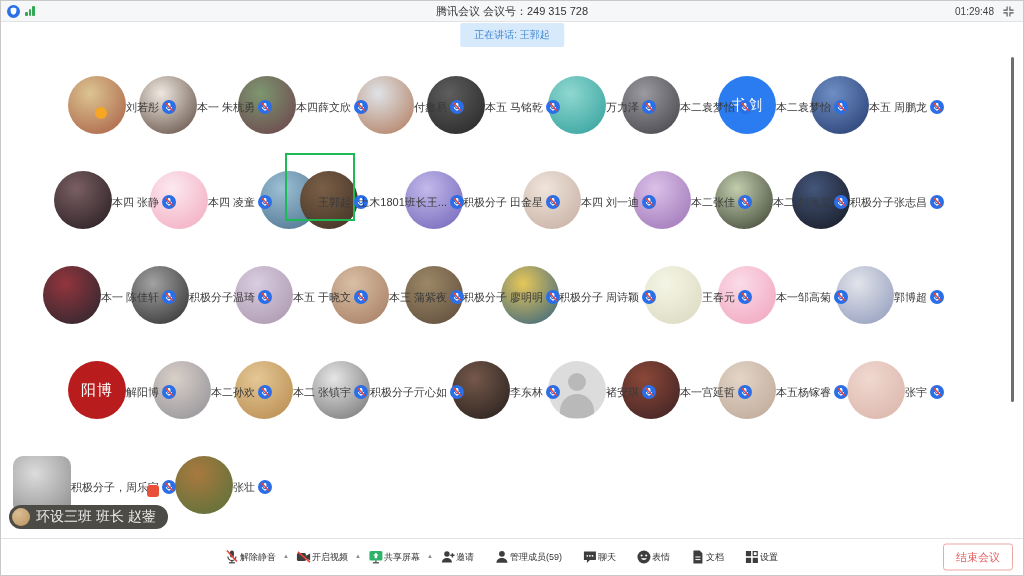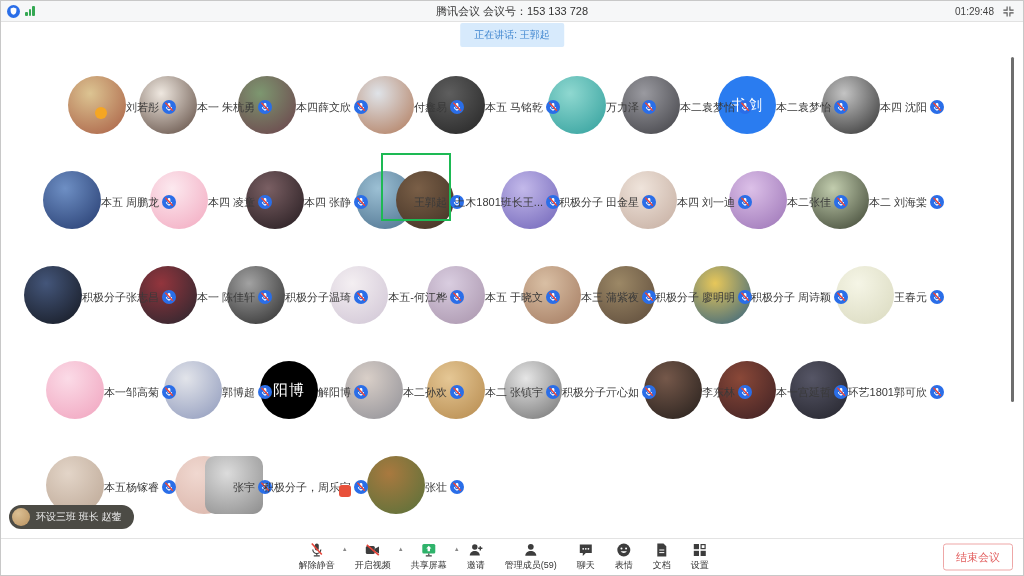--- a/index.html
+++ b/index.html
@@ -38,26 +38,26 @@
   .badge { display:none; position:absolute; width:12px; height:12px; border-radius:50%; z-index:3; }
   .cell.badge-orange .badge { display:block; background:#f5a623; left:15px; top:54px; }
   .cell.badge-red .badge { display:block; background:#e8503a; right:17px; top:52px; border-radius:3px; }
 
   
   .scrollbar { position:absolute; right:9px; top:56px; width:3px; height:345px; background:#6e6e6e; border-radius:2px; }
 
   
   .tooltip { position:absolute; left:8px; top:504px; height:24px; background:#4c4b45; border-radius:13px; display:flex; align-items:center; gap:6px; padding:2px 12px 2px 3px; z-index:6; }
   .tooltip .tavatar { width:18px; height:18px; border-radius:50%; background:radial-gradient(circle at 35% 30%, #dbbf93, #b99260); }
-  .tooltip .ttext { color:#ececec; font-size:10px; white-space:nowrap; }
+  .tooltip .ttext { color:#ececec; font-size:14px; white-space:nowrap; }
 
   
   .toolbar { position:absolute; bottom:0; left:0; width:100%; height:37px; background:#fff; border-top:1px solid #e3e3e3; display:flex; align-items:center; }
   .titems { position:absolute; left:50%; transform:translateX(-52%); display:flex; align-items:flex-end; gap:20px; }
-  .titem { position:relative; display:flex; flex-direction:column; align-items:center; width:max-content; cursor:pointer; }
+  .titem { position:relative; display:flex; align-items:center; width:max-content; cursor:pointer; }
   .ticon { height:16px; display:flex; align-items:center; justify-content:center; }
   .ticon svg { width:16px; height:16px; display:block; }
   .tlabel { font-size:9px; color:#333; margin-top:1px; white-space:nowrap; }
   .caret { display:none; }
   .titem.has-caret .caret { display:block; position:absolute; right:-13px; top:4px; font-size:6px; color:#888; }
   .end-btn { position:absolute; right:10px; top:50%; transform:translateY(-50%); font-size:11px; color:#e25d5d; background:#fff; border:1px solid #eea7a7; border-radius:3px; padding:5px 12px; cursor:pointer; font-family:inherit; }
 </style>
 </head>
 <body>
 
@@ -68,21 +68,21 @@
           <circle cx="7" cy="7" r="7" fill="#2a6ee8"></circle>
           <path d="M7 2.8l3.1 1v2.6c0 2.1-1.35 3.5-3.1 4.1-1.75-.6-3.1-2-3.1-4.1V3.8z" fill="#fff"></path>
         </svg>
     </span>
     <span class="sigbars">
         <i></i>
         <i></i>
         <i></i>
       </span>
   </div>
-  <div class="tb-title">腾讯会议 会议号：153 133 728</div>
+  <div class="tb-title">腾讯会议 会议号：249 315 728</div>
   <div class="tb-right">
     <span class="tb-time">01:29:48</span>
     <span style="display:flex">
       <svg width="13" height="13" viewBox="0 0 14 14" fill="none" stroke="#555" stroke-width="1.2">
           <path d="M1.5 5.5h4v-4M12.5 5.5h-4v-4M1.5 8.5h4v4M12.5 8.5h-4v4"></path>
         </svg>
     </span>
   </div>
 </div>
 
@@ -242,39 +242,20 @@
             <circle cx="7" cy="7" r="7" fill="#2a6ee8"></circle>
             <rect x="5.6" y="3" width="2.8" height="5" rx="1.4" fill="#fff"></rect>
             <path d="M4.3 7a2.7 2.7 0 0 0 5.4 0" stroke="#fff" fill="none" stroke-width=".9"></path>
             <line x1="7" y1="9.8" x2="7" y2="11" stroke="#fff" stroke-width=".9"></line>
             <line class="slash" x1="3.4" y1="2.8" x2="10.8" y2="10.8" stroke="#e8453a" stroke-width="1.5"></line>
           </svg>
       </span>
     </div>
   </div>
 
-  <div class="cell">
-
-    <div class="avatar" style="background: radial-gradient(circle at 38% 30%, rgb(196, 196, 196), rgb(46, 46, 46));">
-        <span class="avatar-text"></span>
-      </div>
-
-    <div class="name-row">
-      <span class="pname">本四 沈阳</span>
-      <span class="mic">
-        <svg viewBox="0 0 14 14">
-            <circle cx="7" cy="7" r="7" fill="#2a6ee8"></circle>
-            <rect x="5.6" y="3" width="2.8" height="5" rx="1.4" fill="#fff"></rect>
-            <path d="M4.3 7a2.7 2.7 0 0 0 5.4 0" stroke="#fff" fill="none" stroke-width=".9"></path>
-            <line x1="7" y1="9.8" x2="7" y2="11" stroke="#fff" stroke-width=".9"></line>
-            <line class="slash" x1="3.4" y1="2.8" x2="10.8" y2="10.8" stroke="#e8453a" stroke-width="1.5"></line>
-          </svg>
-      </span>
-    </div>
-  </div>
 
 
   <div class="cell">
 
     <div class="avatar" style="background: radial-gradient(circle at 38% 30%, rgb(110, 143, 196), rgb(36, 58, 110));">
         <span class="avatar-text"></span>
       </div>
 
     <div class="name-row">
       <span class="pname">本五 周鹏龙</span>
@@ -285,46 +266,46 @@
             <path d="M4.3 7a2.7 2.7 0 0 0 5.4 0" stroke="#fff" fill="none" stroke-width=".9"></path>
             <line x1="7" y1="9.8" x2="7" y2="11" stroke="#fff" stroke-width=".9"></line>
             <line class="slash" x1="3.4" y1="2.8" x2="10.8" y2="10.8" stroke="#e8453a" stroke-width="1.5"></line>
           </svg>
       </span>
     </div>
   </div>
 
   <div class="cell">
 
+    <div class="avatar" style="background: radial-gradient(circle at 38% 30%, rgb(122, 95, 99), rgb(35, 26, 30));">
+        <span class="avatar-text"></span>
+      </div>
+
+    <div class="name-row">
+      <span class="pname">本四 张静</span>
+      <span class="mic">
+        <svg viewBox="0 0 14 14">
+            <circle cx="7" cy="7" r="7" fill="#2a6ee8"></circle>
+            <rect x="5.6" y="3" width="2.8" height="5" rx="1.4" fill="#fff"></rect>
+            <path d="M4.3 7a2.7 2.7 0 0 0 5.4 0" stroke="#fff" fill="none" stroke-width=".9"></path>
+            <line x1="7" y1="9.8" x2="7" y2="11" stroke="#fff" stroke-width=".9"></line>
+            <line class="slash" x1="3.4" y1="2.8" x2="10.8" y2="10.8" stroke="#e8453a" stroke-width="1.5"></line>
+          </svg>
+      </span>
+    </div>
+  </div>
+
+  <div class="cell">
+
     <div class="avatar" style="background: radial-gradient(circle at 38% 30%, rgb(252, 233, 239), rgb(242, 168, 191));">
         <span class="avatar-text"></span>
       </div>
 
     <div class="name-row">
       <span class="pname">本四 凌童</span>
-      <span class="mic">
-        <svg viewBox="0 0 14 14">
-            <circle cx="7" cy="7" r="7" fill="#2a6ee8"></circle>
-            <rect x="5.6" y="3" width="2.8" height="5" rx="1.4" fill="#fff"></rect>
-            <path d="M4.3 7a2.7 2.7 0 0 0 5.4 0" stroke="#fff" fill="none" stroke-width=".9"></path>
-            <line x1="7" y1="9.8" x2="7" y2="11" stroke="#fff" stroke-width=".9"></line>
-            <line class="slash" x1="3.4" y1="2.8" x2="10.8" y2="10.8" stroke="#e8453a" stroke-width="1.5"></line>
-          </svg>
-      </span>
-    </div>
-  </div>
-
-  <div class="cell">
-
-    <div class="avatar" style="background: radial-gradient(circle at 38% 30%, rgb(122, 95, 99), rgb(35, 26, 30));">
-        <span class="avatar-text"></span>
-      </div>
-
-    <div class="name-row">
-      <span class="pname">本四 张静</span>
       <span class="mic">
         <svg viewBox="0 0 14 14">
             <circle cx="7" cy="7" r="7" fill="#2a6ee8"></circle>
             <rect x="5.6" y="3" width="2.8" height="5" rx="1.4" fill="#fff"></rect>
             <path d="M4.3 7a2.7 2.7 0 0 0 5.4 0" stroke="#fff" fill="none" stroke-width=".9"></path>
             <line x1="7" y1="9.8" x2="7" y2="11" stroke="#fff" stroke-width=".9"></line>
             <line class="slash" x1="3.4" y1="2.8" x2="10.8" y2="10.8" stroke="#e8453a" stroke-width="1.5"></line>
           </svg>
       </span>
     </div>
@@ -505,39 +486,20 @@
             <circle cx="7" cy="7" r="7" fill="#2a6ee8"></circle>
             <rect x="5.6" y="3" width="2.8" height="5" rx="1.4" fill="#fff"></rect>
             <path d="M4.3 7a2.7 2.7 0 0 0 5.4 0" stroke="#fff" fill="none" stroke-width=".9"></path>
             <line x1="7" y1="9.8" x2="7" y2="11" stroke="#fff" stroke-width=".9"></line>
             <line class="slash" x1="3.4" y1="2.8" x2="10.8" y2="10.8" stroke="#e8453a" stroke-width="1.5"></line>
           </svg>
       </span>
     </div>
   </div>
 
-  <div class="cell">
-
-    <div class="avatar" style="background: radial-gradient(circle at 38% 30%, rgb(244, 239, 242), rgb(207, 196, 212));">
-        <span class="avatar-text"></span>
-      </div>
-
-    <div class="name-row">
-      <span class="pname">本五-何江桦</span>
-      <span class="mic">
-        <svg viewBox="0 0 14 14">
-            <circle cx="7" cy="7" r="7" fill="#2a6ee8"></circle>
-            <rect x="5.6" y="3" width="2.8" height="5" rx="1.4" fill="#fff"></rect>
-            <path d="M4.3 7a2.7 2.7 0 0 0 5.4 0" stroke="#fff" fill="none" stroke-width=".9"></path>
-            <line x1="7" y1="9.8" x2="7" y2="11" stroke="#fff" stroke-width=".9"></line>
-            <line class="slash" x1="3.4" y1="2.8" x2="10.8" y2="10.8" stroke="#e8453a" stroke-width="1.5"></line>
-          </svg>
-      </span>
-    </div>
-  </div>
 
   <div class="cell">
 
     <div class="avatar" style="background: radial-gradient(circle at 38% 30%, rgb(217, 205, 224), rgb(168, 147, 171));">
         <span class="avatar-text"></span>
       </div>
 
     <div class="name-row">
       <span class="pname">本五 于晓文</span>
       <span class="mic">
@@ -668,21 +630,21 @@
             <line x1="7" y1="9.8" x2="7" y2="11" stroke="#fff" stroke-width=".9"></line>
             <line class="slash" x1="3.4" y1="2.8" x2="10.8" y2="10.8" stroke="#e8453a" stroke-width="1.5"></line>
           </svg>
       </span>
     </div>
   </div>
 
 
   <div class="cell">
 
-    <div class="avatar" style="background: #000000;">
+    <div class="avatar" style="background: #b91c1c;">
         <span class="avatar-text">阳博</span>
       </div>
 
     <div class="name-row">
       <span class="pname">解阳博</span>
       <span class="mic">
         <svg viewBox="0 0 14 14">
             <circle cx="7" cy="7" r="7" fill="#2a6ee8"></circle>
             <rect x="5.6" y="3" width="2.8" height="5" rx="1.4" fill="#fff"></rect>
             <path d="M4.3 7a2.7 2.7 0 0 0 5.4 0" stroke="#fff" fill="none" stroke-width=".9"></path>
@@ -766,20 +728,39 @@
             <circle cx="7" cy="7" r="7" fill="#2a6ee8"></circle>
             <rect x="5.6" y="3" width="2.8" height="5" rx="1.4" fill="#fff"></rect>
             <path d="M4.3 7a2.7 2.7 0 0 0 5.4 0" stroke="#fff" fill="none" stroke-width=".9"></path>
             <line x1="7" y1="9.8" x2="7" y2="11" stroke="#fff" stroke-width=".9"></line>
             <line class="slash" x1="3.4" y1="2.8" x2="10.8" y2="10.8" stroke="#e8453a" stroke-width="1.5"></line>
           </svg>
       </span>
     </div>
   </div>
 
+  <div class="cell">
+
+    <div class="avatar placeholder">
+        <span class="avatar-text"></span>
+      </div>
+
+    <div class="name-row">
+      <span class="pname">褚安琪</span>
+      <span class="mic">
+        <svg viewBox="0 0 14 14">
+            <circle cx="7" cy="7" r="7" fill="#2a6ee8"></circle>
+            <rect x="5.6" y="3" width="2.8" height="5" rx="1.4" fill="#fff"></rect>
+            <path d="M4.3 7a2.7 2.7 0 0 0 5.4 0" stroke="#fff" fill="none" stroke-width=".9"></path>
+            <line x1="7" y1="9.8" x2="7" y2="11" stroke="#fff" stroke-width=".9"></line>
+            <line class="slash" x1="3.4" y1="2.8" x2="10.8" y2="10.8" stroke="#e8453a" stroke-width="1.5"></line>
+          </svg>
+      </span>
+    </div>
+  </div>
 
   <div class="cell">
 
     <div class="avatar" style="background: radial-gradient(circle at 38% 30%, rgb(138, 72, 56), rgb(60, 32, 35));">
         <span class="avatar-text"></span>
       </div>
 
     <div class="name-row">
       <span class="pname">本一宫延哲</span>
       <span class="mic">
@@ -787,39 +768,20 @@
             <circle cx="7" cy="7" r="7" fill="#2a6ee8"></circle>
             <rect x="5.6" y="3" width="2.8" height="5" rx="1.4" fill="#fff"></rect>
             <path d="M4.3 7a2.7 2.7 0 0 0 5.4 0" stroke="#fff" fill="none" stroke-width=".9"></path>
             <line x1="7" y1="9.8" x2="7" y2="11" stroke="#fff" stroke-width=".9"></line>
             <line class="slash" x1="3.4" y1="2.8" x2="10.8" y2="10.8" stroke="#e8453a" stroke-width="1.5"></line>
           </svg>
       </span>
     </div>
   </div>
 
-  <div class="cell">
-
-    <div class="avatar" style="background: radial-gradient(circle at 38% 30%, rgb(86, 86, 102), rgb(35, 35, 43));">
-        <span class="avatar-text"></span>
-      </div>
-
-    <div class="name-row">
-      <span class="pname">环艺1801郭可欣</span>
-      <span class="mic">
-        <svg viewBox="0 0 14 14">
-            <circle cx="7" cy="7" r="7" fill="#2a6ee8"></circle>
-            <rect x="5.6" y="3" width="2.8" height="5" rx="1.4" fill="#fff"></rect>
-            <path d="M4.3 7a2.7 2.7 0 0 0 5.4 0" stroke="#fff" fill="none" stroke-width=".9"></path>
-            <line x1="7" y1="9.8" x2="7" y2="11" stroke="#fff" stroke-width=".9"></line>
-            <line class="slash" x1="3.4" y1="2.8" x2="10.8" y2="10.8" stroke="#e8453a" stroke-width="1.5"></line>
-          </svg>
-      </span>
-    </div>
-  </div>
 
   <div class="cell">
 
     <div class="avatar" style="background: radial-gradient(circle at 38% 30%, rgb(227, 213, 200), rgb(187, 166, 148));">
         <span class="avatar-text"></span>
       </div>
 
     <div class="name-row">
       <span class="pname">本五杨镓睿</span>
       <span class="mic">

